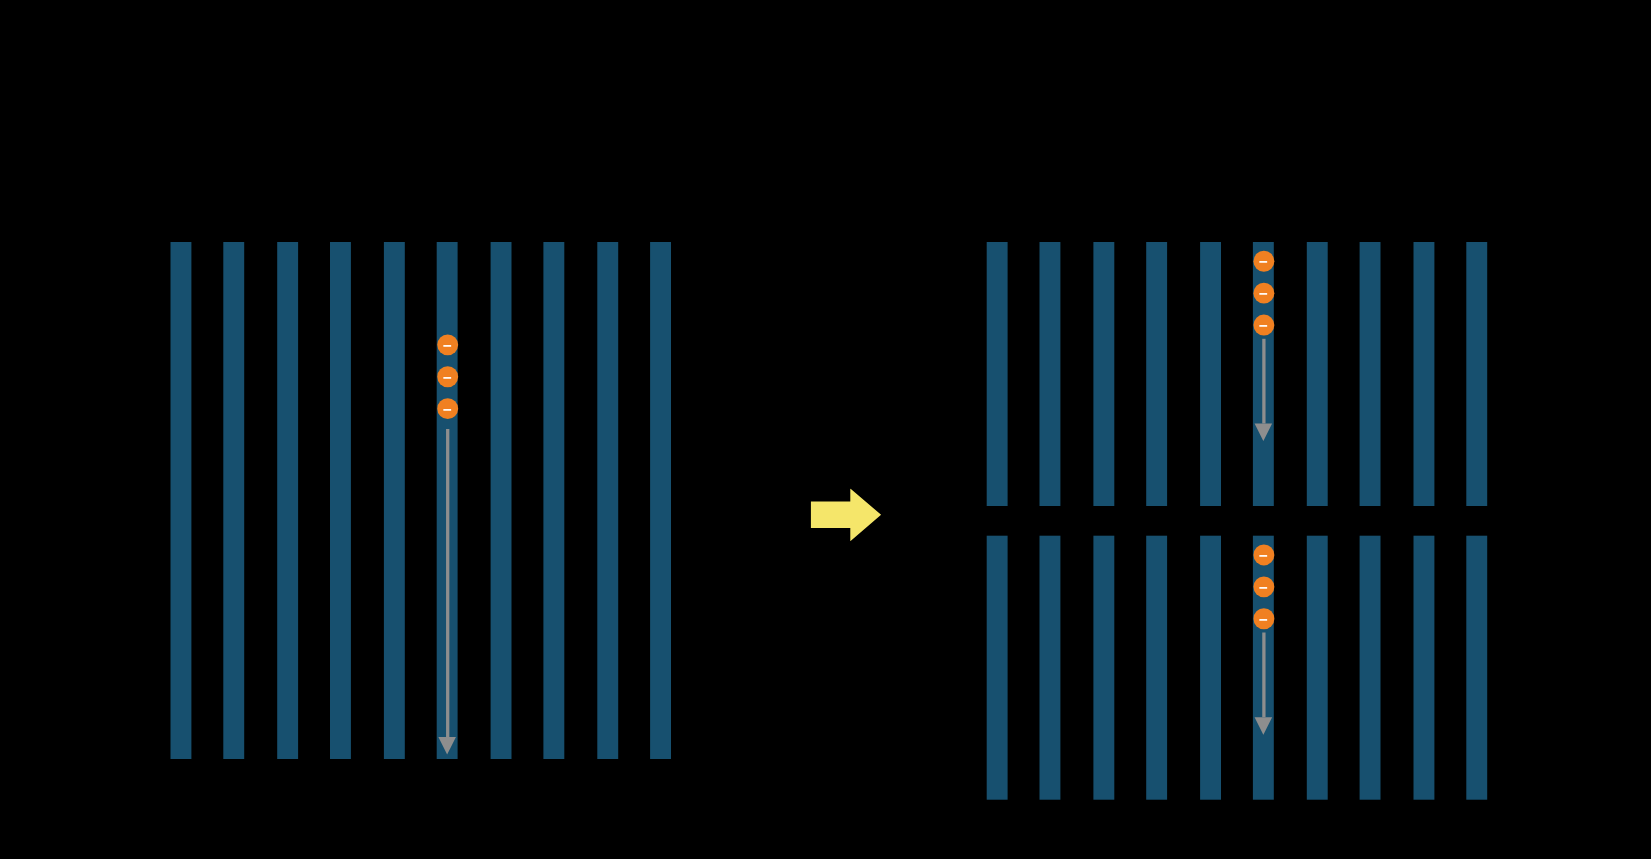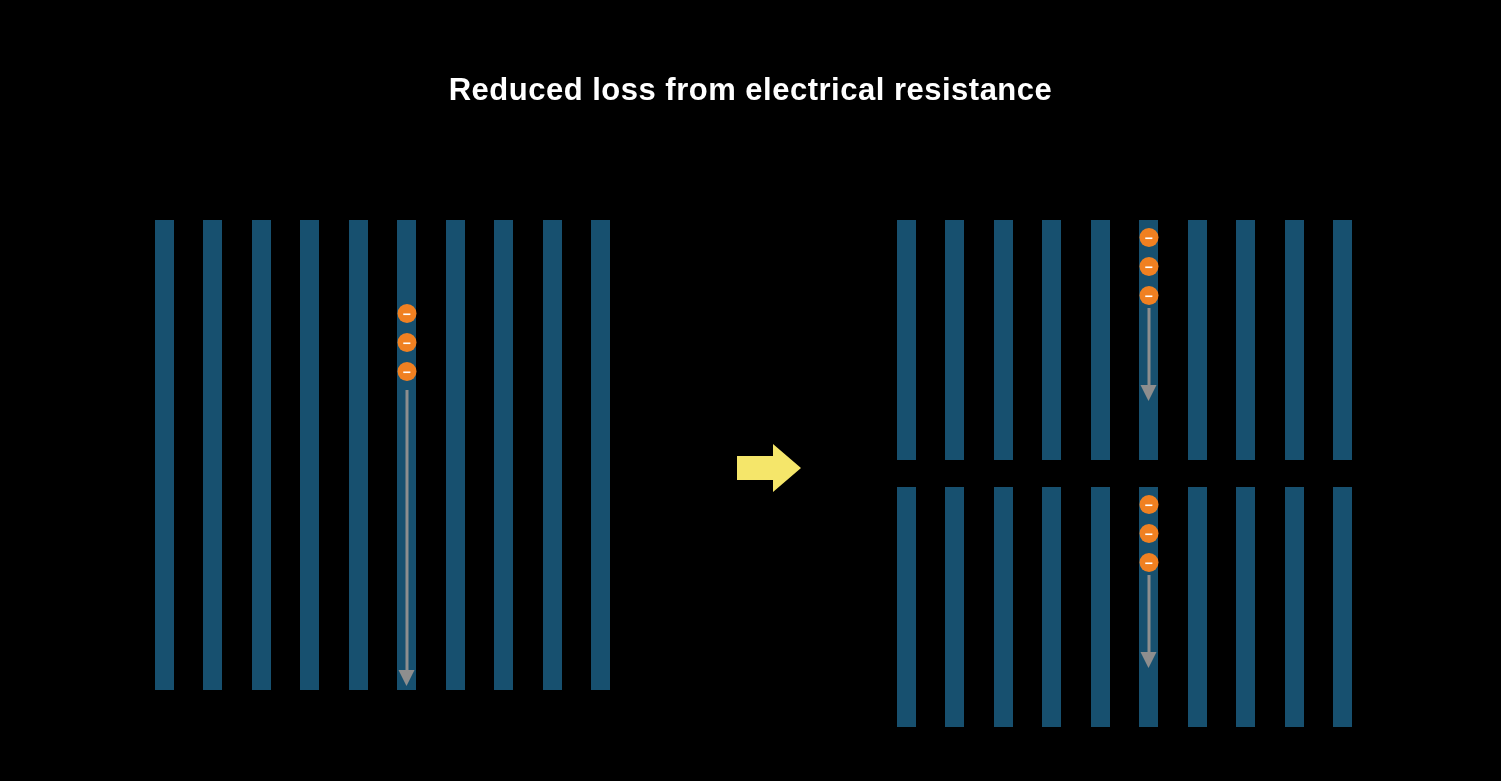--- a/index.html
+++ b/index.html
@@ -100,21 +100,20 @@
     left:737px;top:444px;
     width:64px;height:48px;
   }
   .transition-arrow svg{display:block;}
   .transition-arrow polygon{fill:var(--transition-arrow);}
 </style>
 </head>
 <body>
 
 <div class="canvas">
-  <h1 class="title">Reduced loss from electrical resistance</h1>
 
   <div class="panel" id="panel-full-cell">
       <div class="bar"></div>
       <div class="bar"></div>
       <div class="bar"></div>
       <div class="bar"></div>
       <div class="bar"></div>
       <div class="bar"></div>
       <div class="bar"></div>
       <div class="bar"></div>

